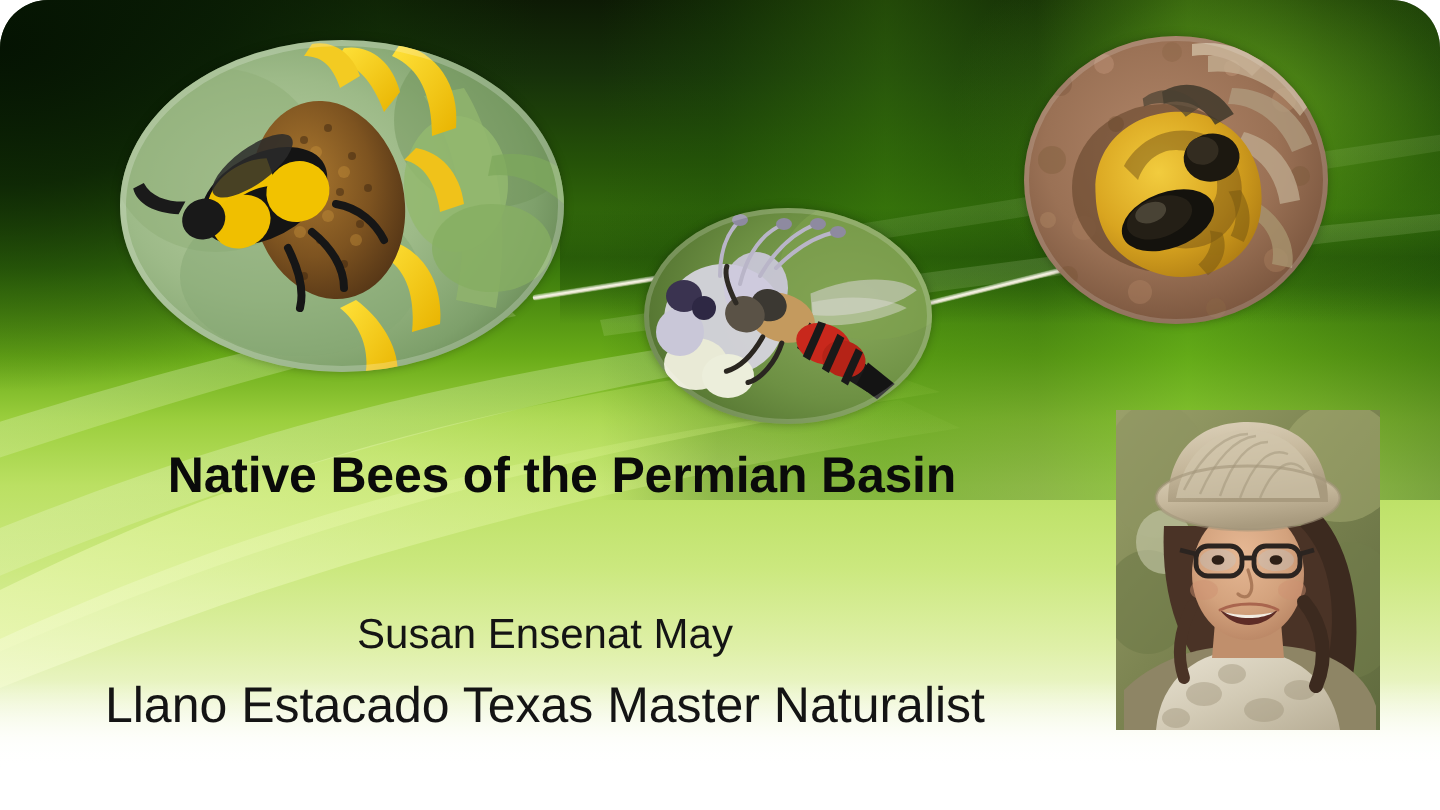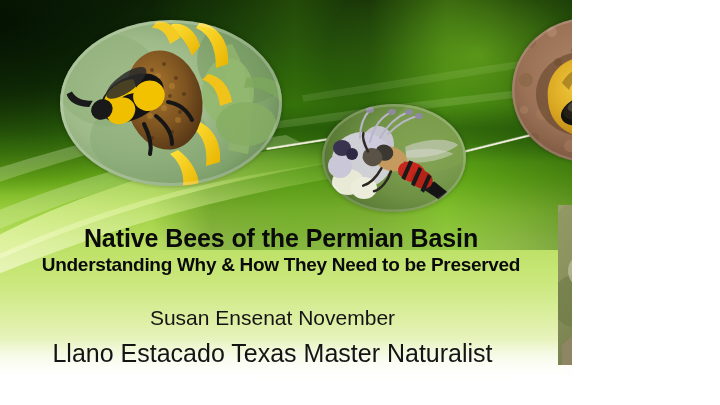--- a/index.html
+++ b/index.html
@@ -2,25 +2,26 @@
 <html><head>
 <meta charset="utf-8">
 <style>
   html, body {
     margin: 0;
     padding: 0;
     background: #ffffff;
   }
   #slide {
     position: relative;
-    width: 572px;
+    width: 720px;
     height: 405px;
     overflow: hidden;
     font-family: "Liberation Sans", sans-serif;
     background: #ffffff;
+    border-radius: 24px;
   }
 
   
   .bg-base {
     position: absolute;
     inset: 0;
     background:
       linear-gradient(to bottom,
         rgba(255,255,255,0) 84%,
         rgba(255,255,255,0.82) 91.5%,
@@ -415,25 +416,24 @@
           <path d="M108,82 C 112,90 112,100 106,108 L 100,104 C 105,97 105,89 102,82 Z"></path>
           <path d="M96,102 C 98,110 94,118 86,122 L 82,116 C 88,112 91,106 90,100 Z"></path>
         </g>
       </g>
       <ellipse cx="76" cy="72" rx="76" ry="72" fill="none" stroke="rgba(255,255,255,0.16)" stroke-width="5"></ellipse>
     </svg>
   </div>
 
   <div class="title-block">
     <div class="title">Native Bees of the Permian Basin</div>
-    <div class="subtitle">Understanding Why &amp; How They Need to be Preserved</div>
   </div>
 
   <div class="author-block">
-    <div class="author-name">Susan Ensenat November</div>
+    <div class="author-name">Susan Ensenat May</div>
     <div class="author-org">Llano Estacado Texas Master Naturalist</div>
   </div>
 
   <div class="portrait">
     <svg viewBox="0 0 132 160" preserveAspectRatio="xMidYMid slice">
       <defs>
         <linearGradient id="pbg" x1="0" y1="0" x2="1" y2="1">
           <stop offset="0%" stop-color="#9aa06a"></stop>
           <stop offset="45%" stop-color="#7d8552"></stop>
           <stop offset="100%" stop-color="#5f6a3e"></stop>

